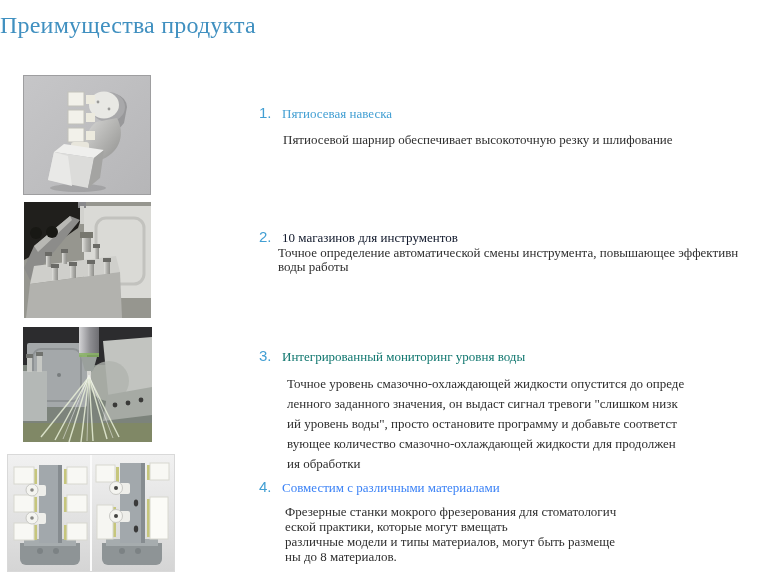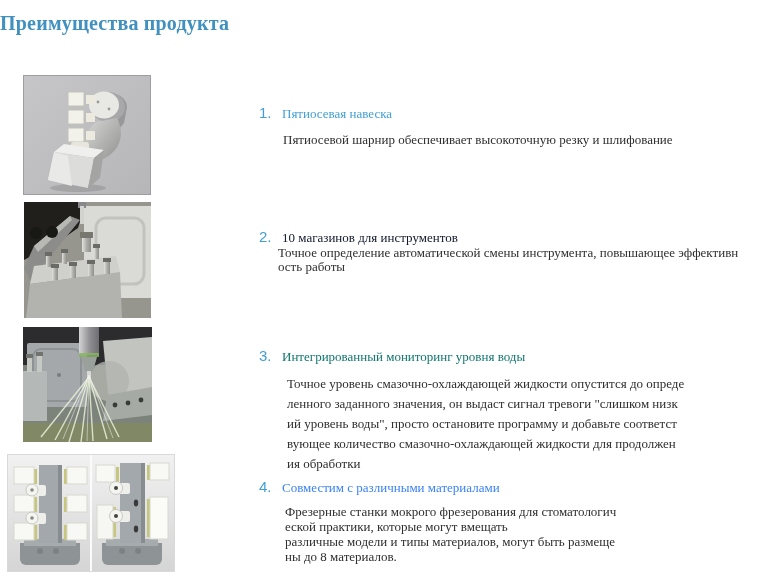--- a/index.html
+++ b/index.html
@@ -2,21 +2,21 @@
 <html><head>
 <meta charset="utf-8">
 <style>
   html,body{margin:0;padding:0;background:#ffffff;}
   .page{
     position:relative;width:762px;height:581px;overflow:hidden;
     background:#ffffff;font-family:"Liberation Serif",serif;
   }
   .page-title{
     position:absolute;left:0px;top:12px;
-    font-size:20px;font-weight:bold;letter-spacing:.2px;
+    font-size:24px;font-weight:normal;letter-spacing:.2px;
   }
   .figure{position:absolute;overflow:hidden;}
   .figure svg{display:block;}
   .fig1{left:23px;top:75px;width:126px;height:118px;border:1px solid #9e9ea0;}
   .fig2{left:24px;top:202px;width:127px;height:116px;}
   .fig3{left:23px;top:327px;width:129px;height:115px;}
   .fig4{left:7px;top:454px;width:166px;height:116px;border:1px solid #d9d9d9;}
   .adv-item{position:absolute;left:259px;width:503px;}
   .adv-head{display:flex;align-items:baseline;}
   .adv-num{
@@ -238,21 +238,21 @@
     </div>
   </div>
 
   <div class="adv-item i2">
     <div class="adv-head">
       <span class="adv-num" style="color:#429fd3;">2.</span>
       <span class="adv-title" style="color:#0f172a;">10 магазинов для инструментов</span>
     </div>
     <div class="adv-body">
       <div>Точное определение автоматической смены инструмента, повышающее эффективн</div>
-      <div>ость работы</div>
+      <div>воды работы</div>
     </div>
   </div>
 
   <div class="adv-item i3">
     <div class="adv-head">
       <span class="adv-num" style="color:#429fd3;">3.</span>
       <span class="adv-title" style="color:#0f766e;">Интегрированный мониторинг уровня воды</span>
     </div>
     <div class="adv-body">
       <div>Точное уровень смазочно-охлаждающей жидкости опустится до опреде</div>

